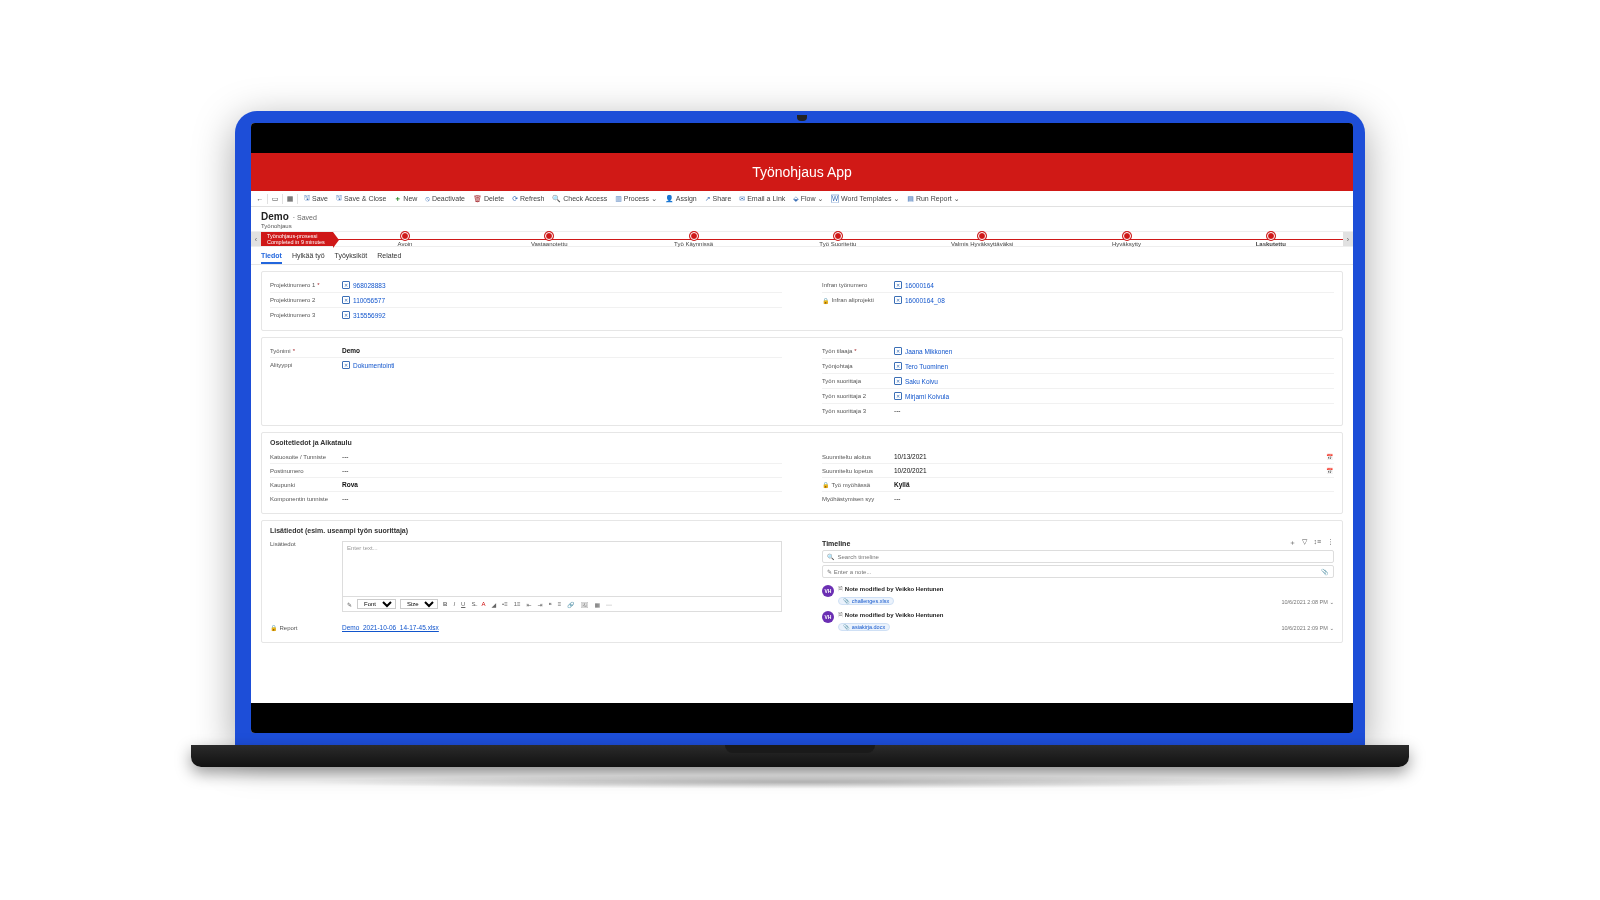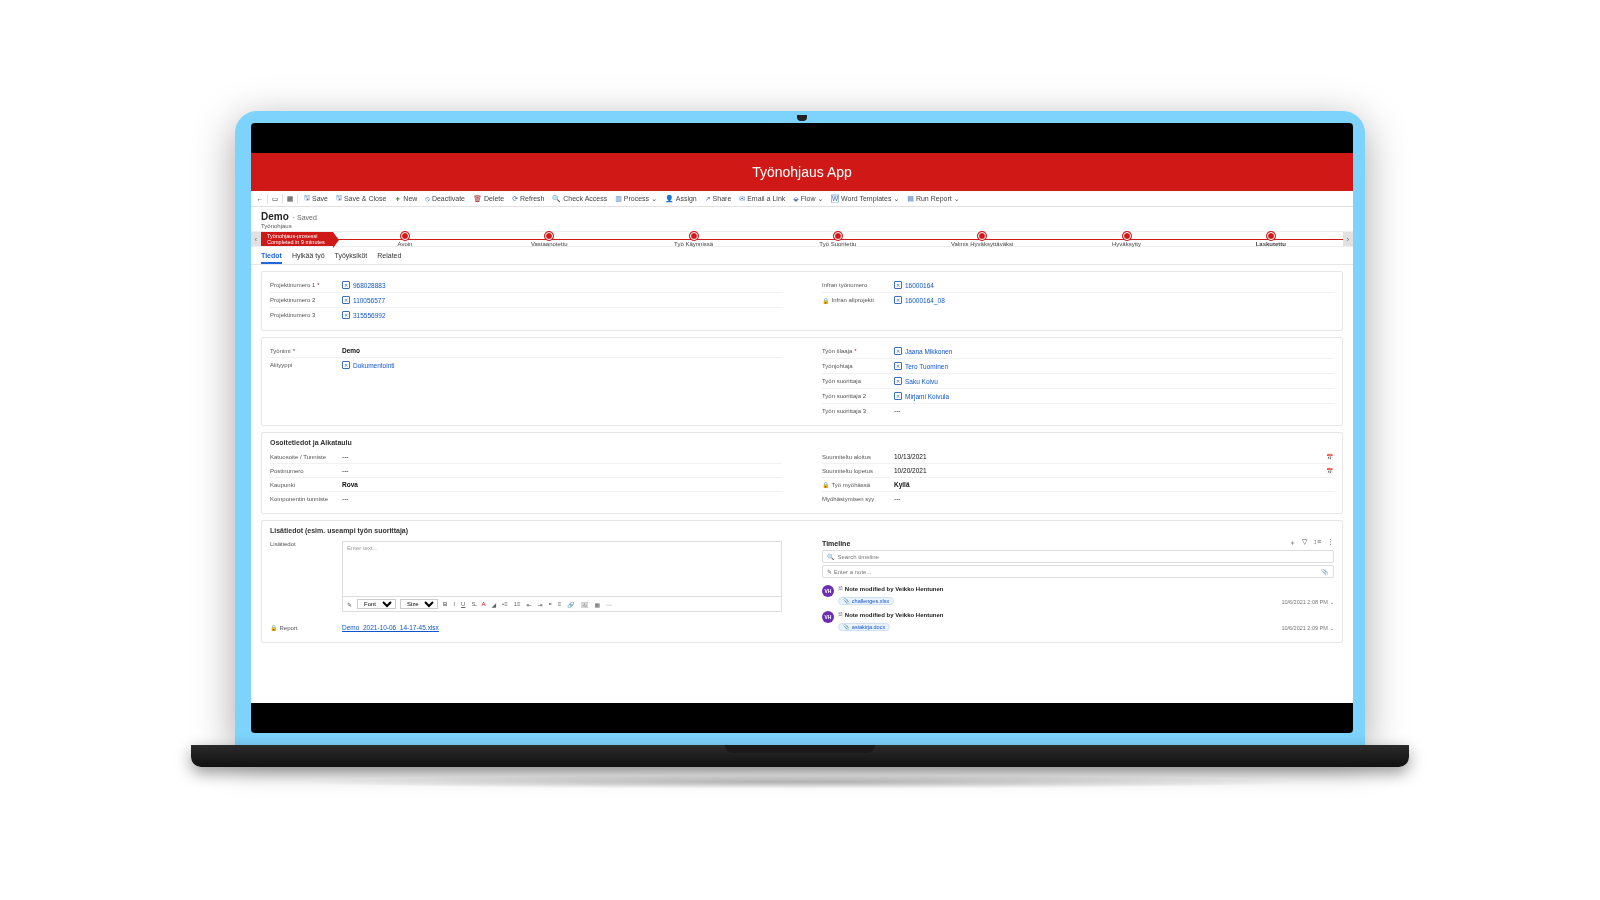--- a/index.html
+++ b/index.html
@@ -3,21 +3,21 @@
 <meta charset="utf-8">
 <style>
   * { box-sizing: border-box; margin: 0; padding: 0; font-family: "Segoe UI", Arial, sans-serif; }
   body { background: #fff; display: flex; align-items: center; justify-content: center; height: 900px; width: 1600px; }
   
   .laptop {
     width: 1130px;
     position: relative;
   }
   .screen-frame {
-    background: #7dd3fc; border-radius: 22px 22px 0 0; padding: 16px 12px 12px 16px;
+    background: #1d4ed8; border-radius: 22px 22px 0 0; padding: 16px 12px 12px 16px;
     box-shadow: 0 10px 40px rgba(0,0,0,.35);
   }
   .notch { width: 10px; height: 6px; background:#222; border-radius:0 0 4px 4px; margin:-16px auto 6px auto; position:relative; top:4px;}
   .screen { background: #000; width: 100%; height: 610px; border-radius: 4px; overflow: hidden; }
   .base {
     height: 22px; background: linear-gradient(#2b2b2b,#111);
     border-radius: 0 0 10px 10px; margin: 0 -44px; box-shadow: 0 6px 16px rgba(0,0,0,.4);
     position: relative;
   }
   .base-lip { position:absolute; left:50%; top:0; transform:translateX(-50%); width:150px; height:8px; background:#1a1a1a; border-radius:0 0 10px 10px;}

